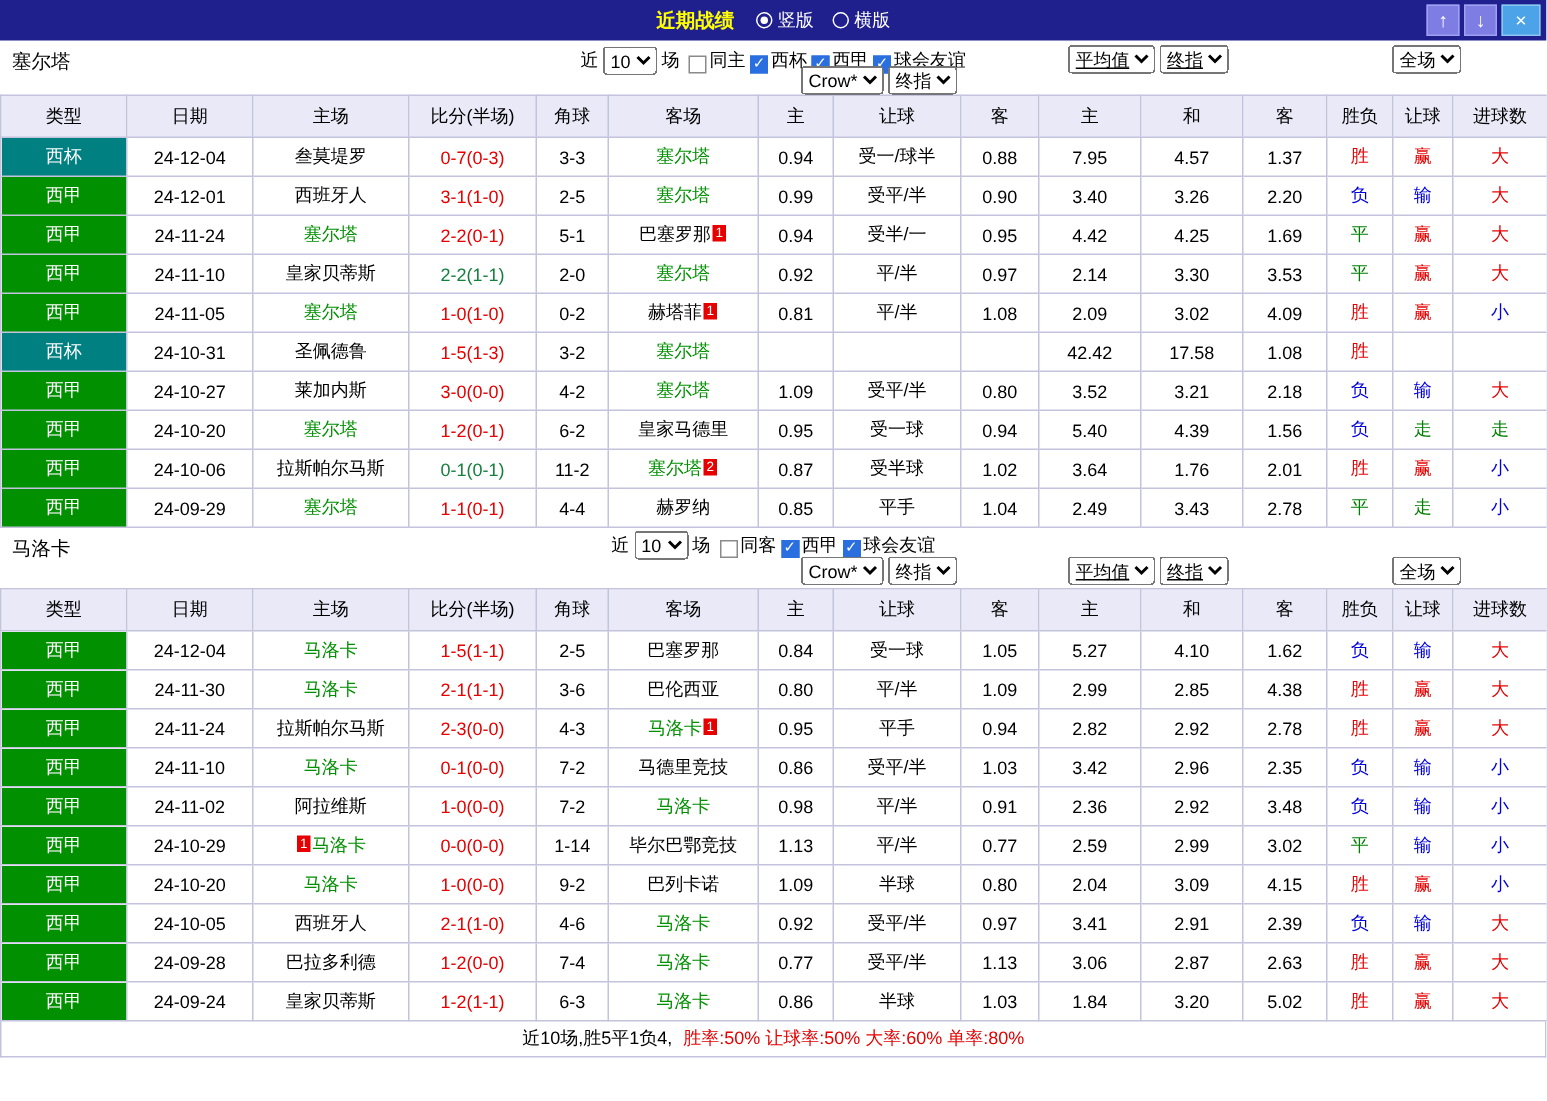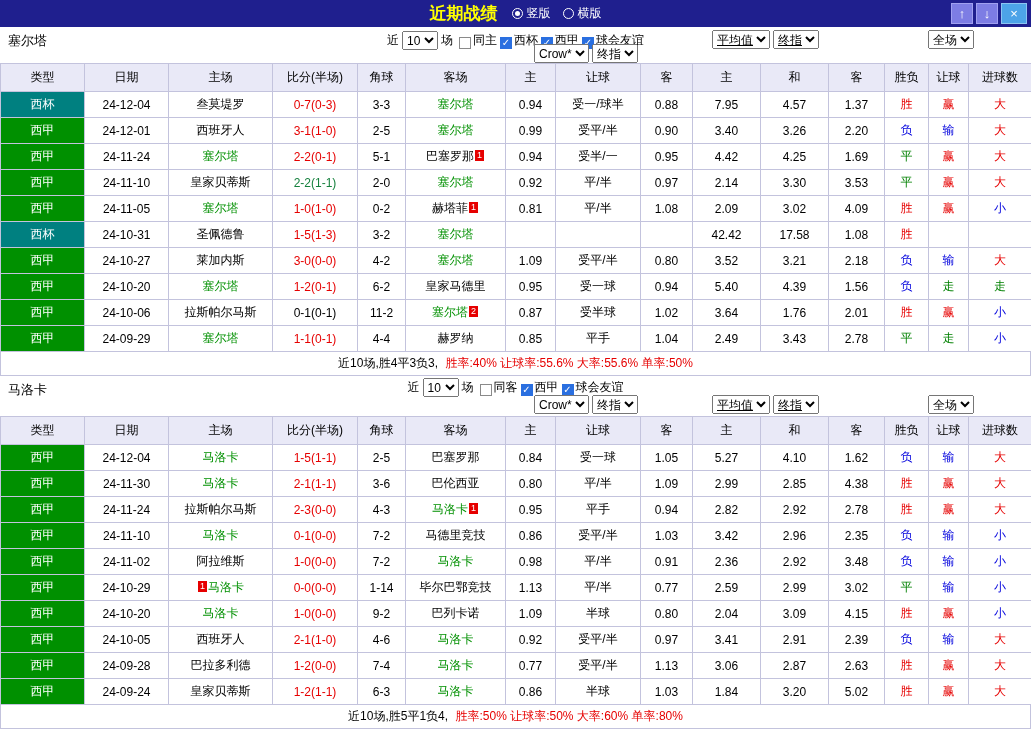--- a/index.html
+++ b/index.html
@@ -8,21 +8,21 @@
     width:1031px; height:734px; overflow:hidden;
     font-family:"Liberation Sans","DejaVu Sans",sans-serif;
     font-size:12px; color:#000;
   }
   
   .topbar {
     height:27px; background:var(--topbar-bg,#1f1f8e);
     display:flex; align-items:center; position:relative;
   }
   .topbar-center { flex:1; display:flex; justify-content:center; align-items:center; gap:14px; }
-  .title { color:var(--title-yellow,#ffff00); font-weight:bold; font-size:17px; }
+  .title { color:var(--title-yellow,#ffff00); font-weight:bold; font-size:13px; }
   .radio-group { display:inline-flex; align-items:center; gap:12px; }
   .radio-opt { display:inline-flex; align-items:center; gap:4px; color:#fff; cursor:pointer; }
   .rdot { width:11px; height:11px; border:1px solid #fff; border-radius:50%; position:relative; display:inline-block; background:transparent; }
   .rdot.sel::after { content:""; position:absolute; inset:2px; border-radius:50%; background:#fff; }
   .win-buttons { position:absolute; right:4px; top:3px; display:flex; gap:3px; }
   .wbtn {
     width:22px; height:21px; border:1px solid #a0a0f0; background:#7d7de4;
     color:#fff; font-size:13px; line-height:19px; text-align:center; cursor:pointer; padding:0;
   }
   .wbtn.close { background:#4da3e8; border-color:#8cc4f2; width:26px; }
@@ -321,21 +321,21 @@
           <td>4.39</td>
           <td>1.56</td>
           <td style="color: rgb(0, 0, 221);">负</td>
           <td style="color: rgb(0, 128, 0);">走</td>
           <td style="color: rgb(0, 128, 0);">走</td>
         </tr>
         <tr>
           <td class="type liga">西甲</td>
           <td>24-10-06</td>
           <td><span>拉斯帕尔马斯</span></td>
-          <td style="color: #000000;">0-1(0-1)</td>
+          <td style="color: #15803d;">0-1(0-1)</td>
           <td>11-2</td>
           <td><span style="color: rgb(0, 144, 0);">塞尔塔</span><span class="redcard">2</span></td>
           <td>0.87</td>
           <td>受半球</td>
           <td>1.02</td>
           <td>3.64</td>
           <td>1.76</td>
           <td>2.01</td>
           <td style="color: rgb(230, 0, 0);">胜</td>
           <td style="color: rgb(230, 0, 0);">赢</td>
@@ -353,24 +353,20 @@
           <td>1.04</td>
           <td>2.49</td>
           <td>3.43</td>
           <td>2.78</td>
           <td style="color: rgb(0, 128, 0);">平</td>
           <td style="color: rgb(0, 128, 0);">走</td>
           <td style="color: rgb(0, 0, 221);">小</td>
         </tr>
       </tbody>
   </table>
-  <div class="summary">
-    <span class="lead">近10场,胜4平3负3,</span>
-    <span class="stats">胜率:40% 让球率:55.6% 大率:55.6% 单率:50%</span>
-  </div>
 </div>
 
 <div class="section">
   <div class="section-top alt">
     <span class="team-name">马洛卡</span>
     <div class="filter">
       <span>近</span>
       <select>
         <option>10</option>
       </select>

